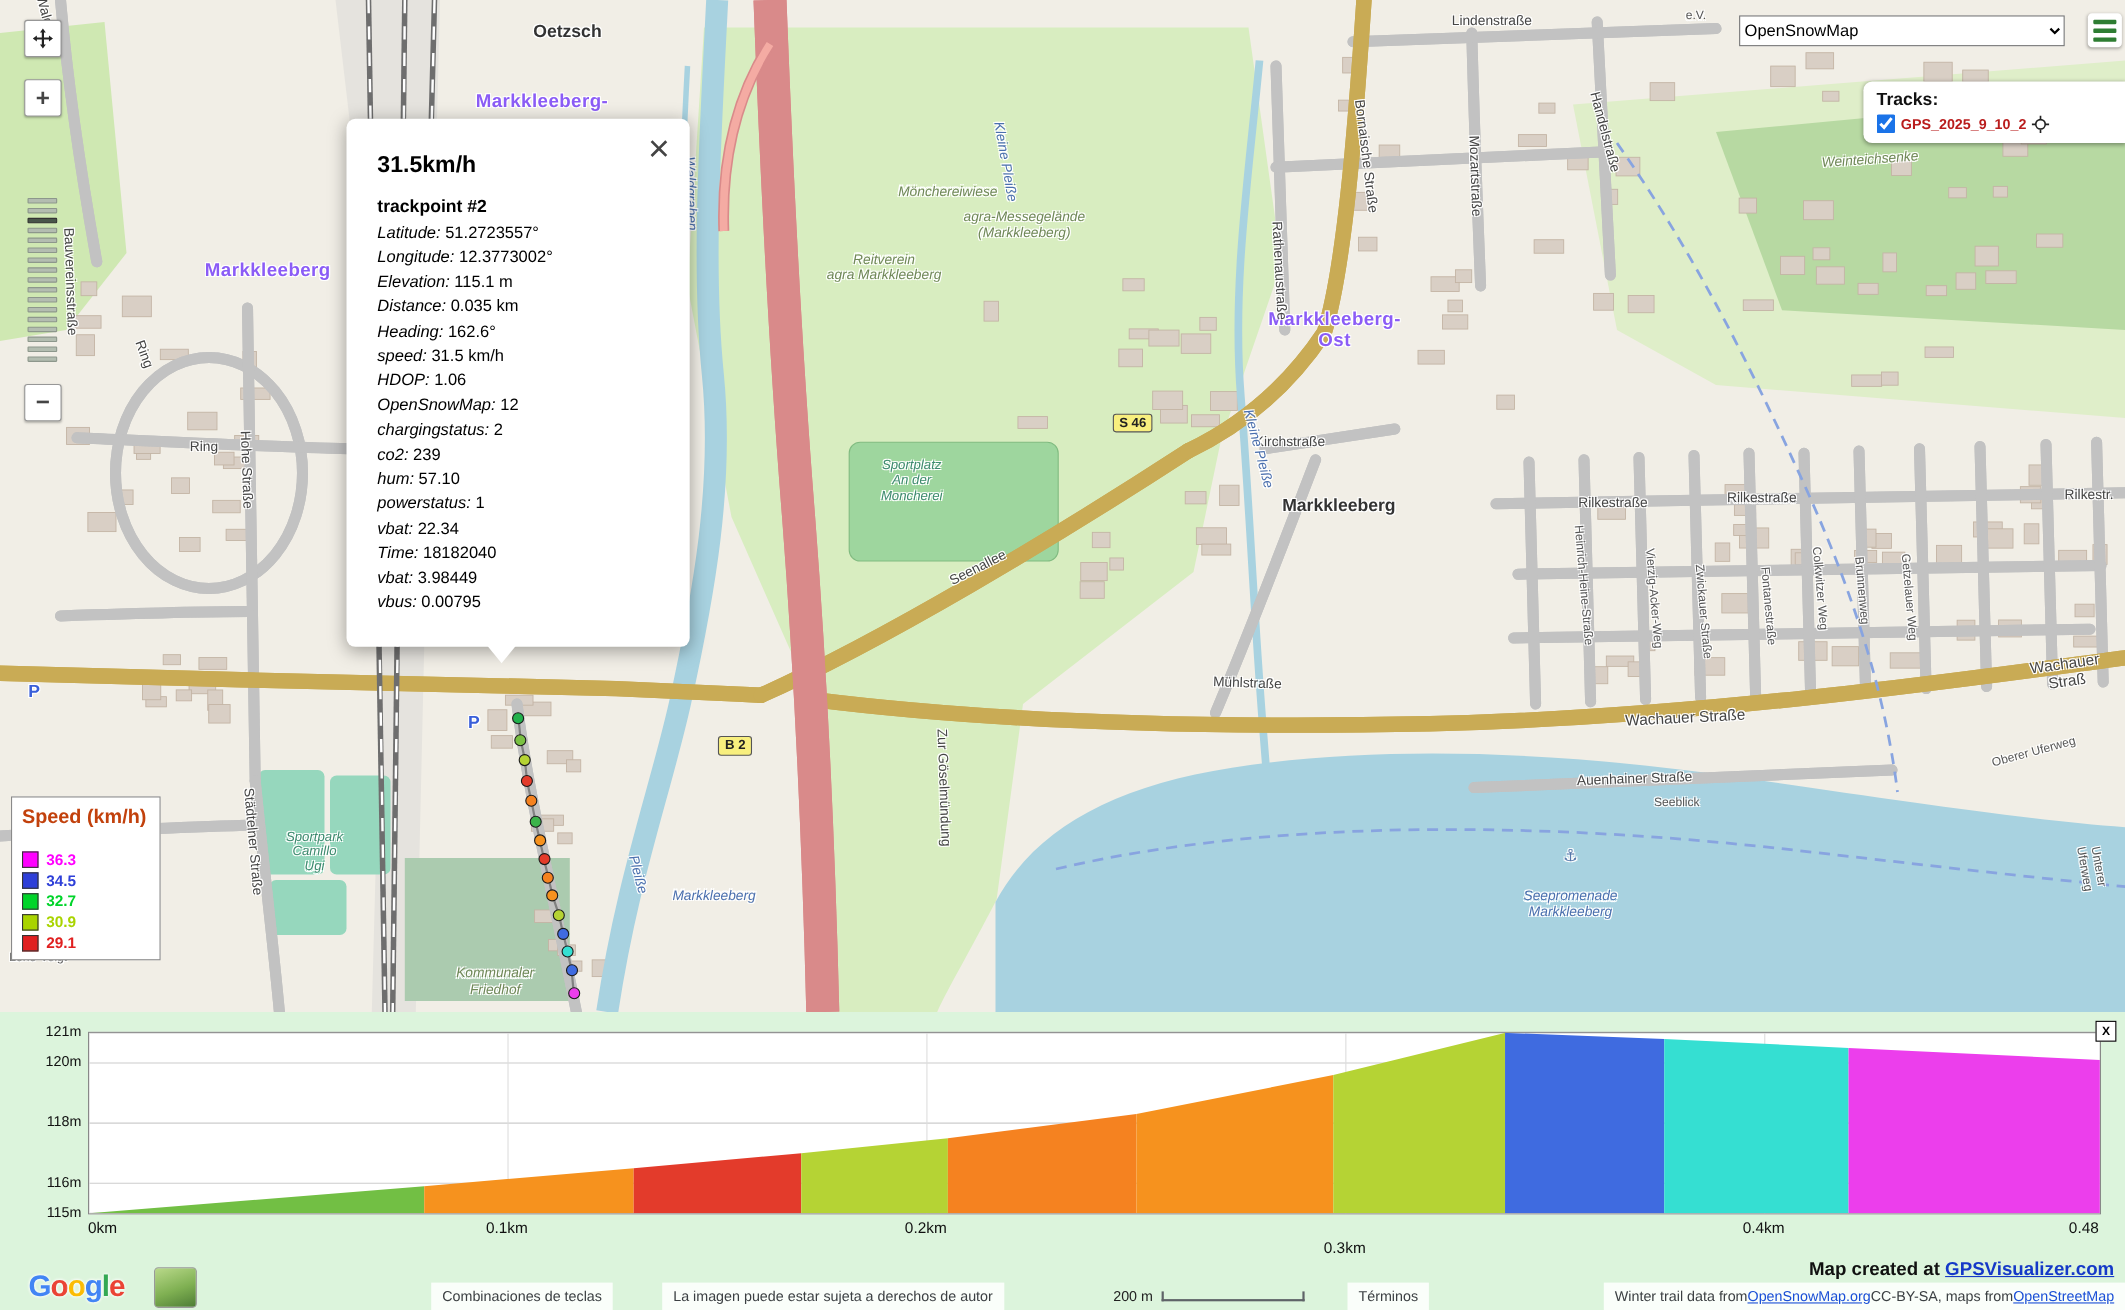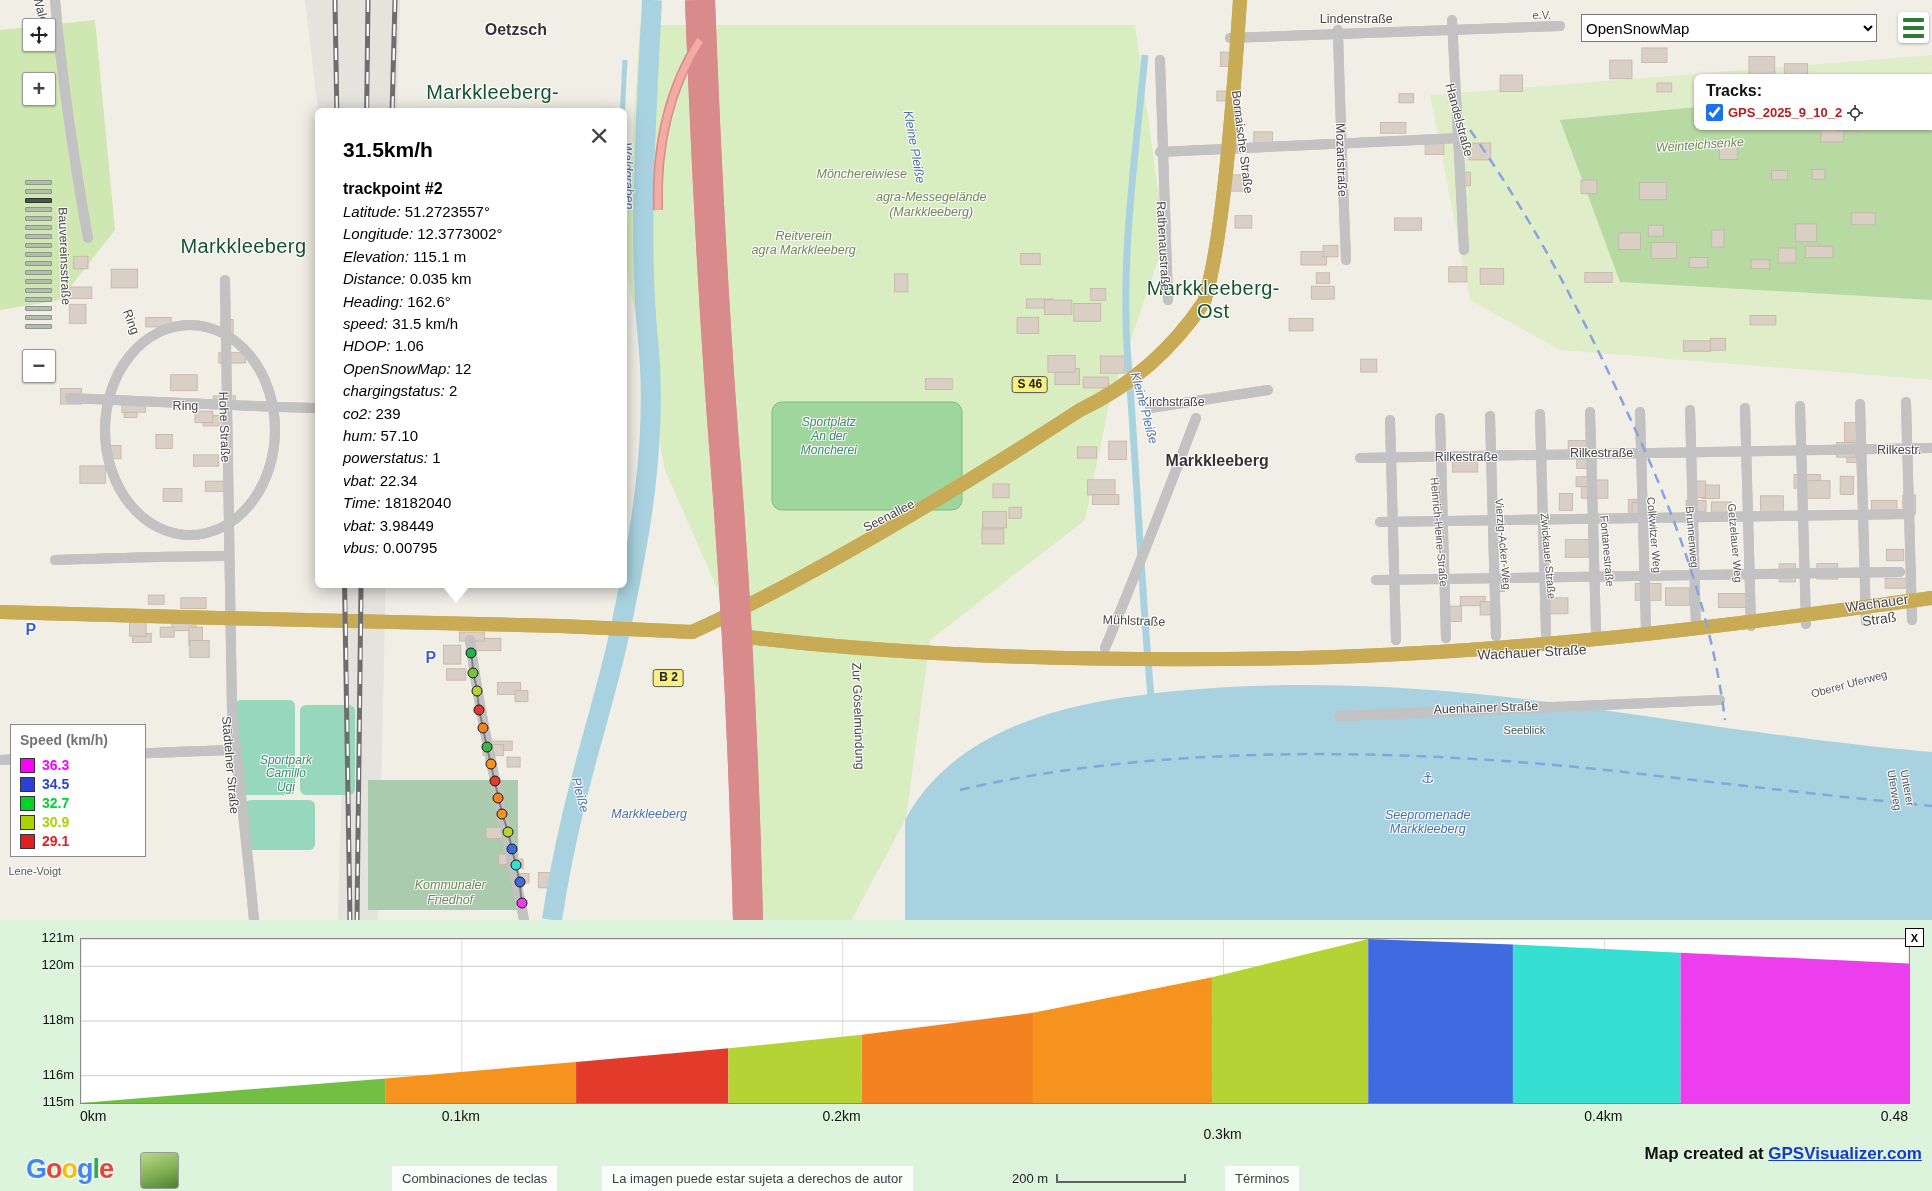--- a/index.html
+++ b/index.html
@@ -4,21 +4,21 @@
 <style>
   html,body{margin:0;padding:0;background:#888;}
   .wrap{position:relative;width:1932px;height:1191px;overflow:hidden;font-family:"Liberation Sans","DejaVu Sans",sans-serif;background:#f1eee6;}
   
   .map{position:absolute;left:0;top:0;width:1932px;height:920px;overflow:hidden;cursor:grab;}
   .map-svg,.track-svg{position:absolute;left:0;top:0;width:100%;height:100%;}
   .track-svg{pointer-events:none;z-index:15;}
   .labels{position:absolute;inset:0;z-index:10;pointer-events:none;}
   .ml{position:absolute;white-space:pre-line;text-align:center;color:#444;font-size:13px;line-height:1.15;
       text-shadow:1px 1px 0 #fff,-1px -1px 0 #fff,1px -1px 0 #fff,-1px 1px 0 #fff;}
-  .ml.place-lg{font-size:20px;color:#14532d;font-weight:400;letter-spacing:.4px;}
+  .ml.place-lg{font-size:17px;color:#8b5cf6;font-weight:700;letter-spacing:.4px;}
   .ml.place{font-size:16px;color:#333;font-weight:600;}
   .ml.street{font-size:12.5px;color:#454545;}
   .ml.street-lg{font-size:14px;color:#454545;}
   .ml.street-sm{font-size:11px;color:#555;}
   .ml.water{font-style:italic;color:#4a6fae;font-size:12.5px;}
   .ml.park{font-style:italic;color:#6f8757;font-size:12.5px;}
   .ml.pitch{font-style:italic;color:#3d8a6e;font-size:12px;}
   .ml.poi{font-weight:bold;color:#3a5fd9;font-size:16px;}
   .ml.anchor{color:#5577aa;font-size:15px;}
   .ml.shield{background:#f8ef7e;border:1.5px solid #555;border-radius:3px;padding:1px 5px;font-size:12px;font-weight:bold;color:#222;text-shadow:none;}
@@ -35,21 +35,21 @@
   .basemap{position:absolute;top:14px;right:55px;width:296px;height:28px;font-size:15px;font-family:inherit;border:1px solid #767676;background:#fff;z-index:40;}
   .hamburger{position:absolute;top:12px;right:3px;width:31px;height:31px;background:#fff;border-radius:4px;z-index:40;cursor:pointer;
              display:flex;flex-direction:column;justify-content:center;gap:4px;box-shadow:0 1px 3px rgba(0,0,0,.3);}
   .hamburger div{width:21px;height:4px;background:#2e7d32;border-radius:1px;margin:0 auto;}
   .tracks-panel{position:absolute;top:74px;right:0;width:238px;background:#fff;border-radius:8px 0 0 8px;box-shadow:0 1px 4px rgba(0,0,0,.35);padding:8px 6px 9px 12px;z-index:40;box-sizing:border-box;}
   .tracks-title{font-size:16px;font-weight:bold;color:#111;}
   .tracks-row{display:flex;align-items:center;gap:5px;margin-top:4px;}
   .tracks-row input{width:17px;height:17px;accent-color:#1a73e8;margin:0;}
   .track-name{color:#b91c1c;font-weight:bold;font-size:13px;}
   .legend{position:absolute;left:10px;top:724px;width:136px;background:#fff;border:1px solid #8a8a8a;padding:7px 9px;z-index:30;box-sizing:border-box;}
-  .legend-title{font-size:14px;font-weight:bold;color:#737373;margin-bottom:9px;}
+  .legend-title{font-size:18px;font-weight:bold;color:#c2410c;margin-bottom:20px;}
   .lg-row{display:flex;align-items:center;gap:7px;margin-top:3px;}
   .lg-sw{width:15px;height:15px;border:1px solid #333;box-sizing:border-box;}
   .lg-lab{font-size:14px;font-weight:bold;}
   
   .popup{position:absolute;left:315px;top:108px;width:312px;background:#fff;border-radius:8px;box-shadow:0 3px 16px rgba(0,0,0,.35);padding:30px 26px 28px 28px;z-index:50;box-sizing:border-box;}
   .popup::after{content:"";position:absolute;left:128px;bottom:-15px;border-left:13px solid transparent;border-right:13px solid transparent;border-top:16px solid #fff;}
   .popup-close{position:absolute;top:10px;right:18px;font-size:34px;line-height:1;color:#444;cursor:pointer;font-weight:400;}
   .popup-title{font-size:21px;font-weight:bold;color:#000;margin-bottom:18px;}
   .popup-sub{font-size:16px;font-weight:bold;color:#000000;margin-bottom:3px;}
   .pf{font-size:15px;color:#000;line-height:22.4px;}
@@ -555,14 +555,20 @@
     <div class="google" id="google-logo"><span style="color: rgb(66, 133, 244);">G</span><span style="color: rgb(234, 67, 53);">o</span><span style="color: rgb(251, 188, 5);">o</span><span style="color: rgb(66, 133, 244);">g</span><span style="color: rgb(52, 168, 83);">l</span><span style="color: rgb(234, 67, 53);">e</span></div>
     <div class="thumb"></div>
 
     <div class="chip" style="left:392px">Combinaciones de teclas</div>
     <div class="chip" style="left:602px">La imagen puede estar sujeta a derechos de autor</div>
     <div class="scalewrap">
       <span>200 m</span>
       <div class="scalebar"></div>
     </div>
     <div class="chip" style="left:1225px">Términos</div>
+    <div class="chip" style="right:0px">
+      <span>Winter trail data from </span>
+        <a>OpenSnowMap.org</a>
+        <span> CC-BY-SA, maps from </span>
+        <a>OpenStreetMap</a>
+    </div>
   </div>
 </div>
 
 </body></html>

